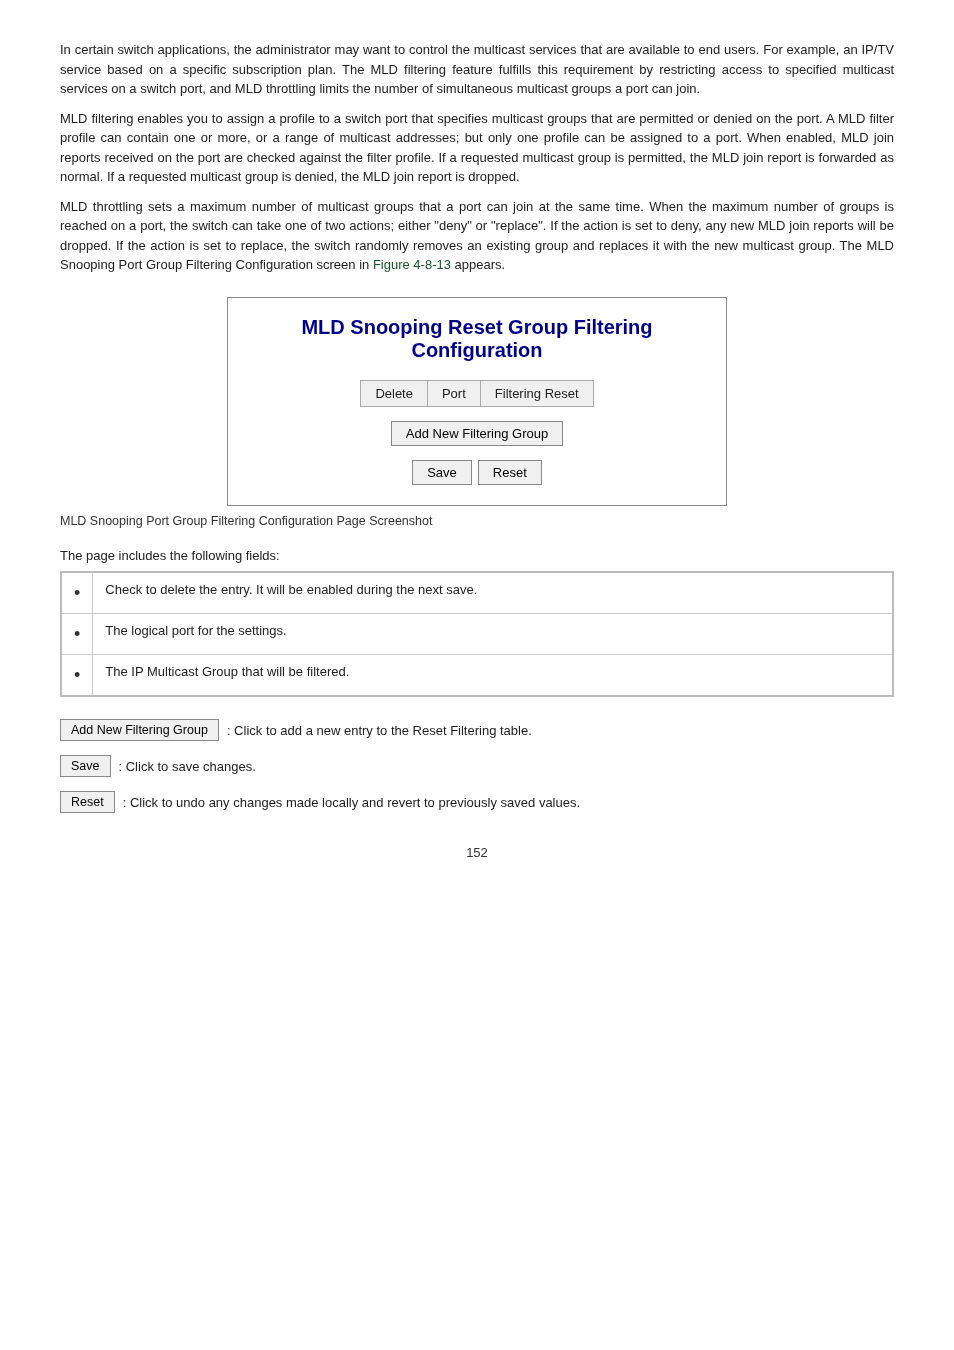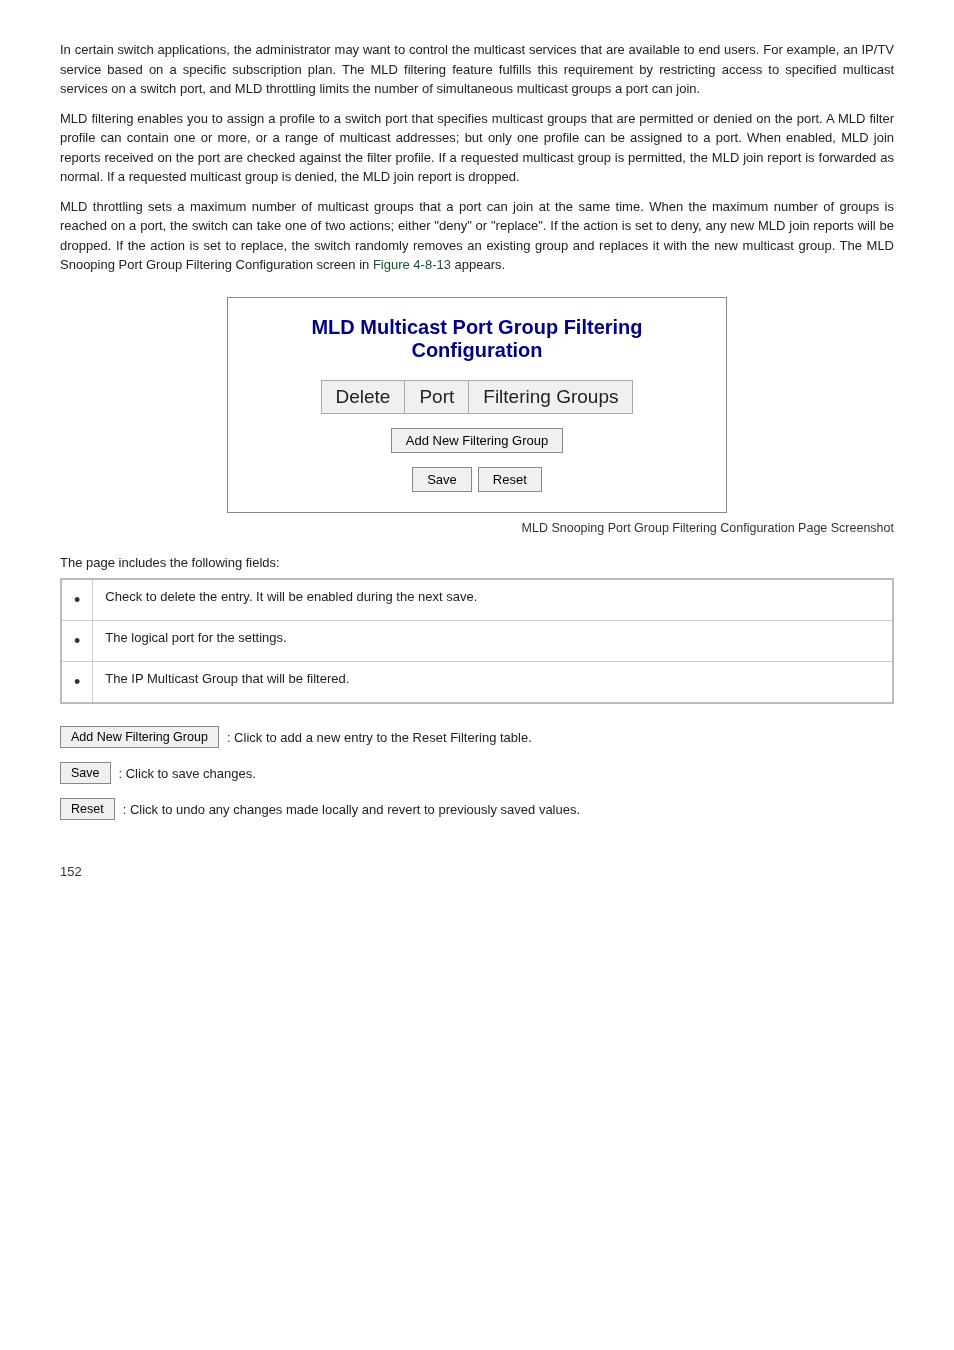--- a/index.html
+++ b/index.html
@@ -36,21 +36,21 @@
       font-family: Arial, sans-serif;
     }
     .screenshot-table {
       margin: 0 auto 14px auto;
       border-collapse: collapse;
       border: 1px solid #aaa;
     }
     .screenshot-table td {
       padding: 5px 14px;
       border: 1px solid #aaa;
-      font-size: 19px;
+      font-size: 13px;
       background: #f0f0f0;
     }
     .screenshot-add-btn {
       display: block;
       margin: 0 auto 14px auto;
       padding: 4px 14px;
       border: 1.5px solid #888;
       background: #f0f0f0;
       font-size: 13px;
       cursor: pointer;
@@ -62,21 +62,21 @@
       gap: 6px;
     }
     .screenshot-bottom-btns button {
       padding: 4px 14px;
       border: 1.5px solid #888;
       background: #f0f0f0;
       font-size: 13px;
       cursor: pointer;
     }
     .screenshot-caption {
-      text-align: right;
+      text-align: left;
       font-size: 12.5px;
       color: #333;
       margin-top: 8px;
       margin-bottom: 18px;
     }
 
     
     .fields-intro {
       margin-bottom: 6px;
     }
@@ -120,44 +120,45 @@
       flex-shrink: 0;
     }
     .btn-desc-text {
       font-size: 13px;
       line-height: 1.5;
       padding-top: 2px;
     }
 
     
     .page-number {
-      margin-top: 44px;
+      text-align: center;
+      margin-top: 32px;
       font-size: 13px;
       color: #333;
     }
   </style>
 </head>
 <body>
 
 <div>
   <p>In certain switch applications, the administrator may want to control the multicast services that are available to end users. For example, an IP/TV service based on a specific subscription plan. The MLD filtering feature fulfills this requirement by restricting access to specified multicast services on a switch port, and MLD throttling limits the number of simultaneous multicast groups a port can join.</p>
   <p>MLD filtering enables you to assign a profile to a switch port that specifies multicast groups that are permitted or denied on the port. A MLD filter profile can contain one or more, or a range of multicast addresses; but only one profile can be assigned to a port. When enabled, MLD join reports received on the port are checked against the filter profile. If a requested multicast group is permitted, the MLD join report is forwarded as normal. If a requested multicast group is denied, the MLD join report is dropped.</p>
   <p>
     MLD throttling sets a maximum number of multicast groups that a port can join at the same time. When the maximum number of groups is reached on a port, the switch can take one of two actions; either "deny" or "replace". If the action is set to deny, any new MLD join reports will be dropped. If the action is set to replace, the switch randomly removes an existing group and replaces it with the new multicast group. The MLD Snooping Port Group Filtering Configuration screen in <a>Figure 4-8-13</a> appears.
   </p>
 </div>
 
 <div class="screenshot-box">
-  <div class="screenshot-title">MLD Multicast Port Group Filtering Configuration</div>
+  <div class="screenshot-title">MLD Snooping Reset Group Filtering Configuration</div>
   <table class="screenshot-table">
     <tbody>
         <tr>
       <td>Delete</td>
       <td>Port</td>
-      <td>Filtering Groups</td>
+      <td>Filtering Reset</td>
     </tr>
   </tbody>
     </table>
   <button class="screenshot-add-btn">Add New Filtering Group</button>
   <div class="screenshot-bottom-btns">
     <button>Save</button>
     <button>Reset</button>
   </div>
 </div>
 <div class="screenshot-caption">MLD Snooping Port Group Filtering Configuration Page Screenshot</div>

